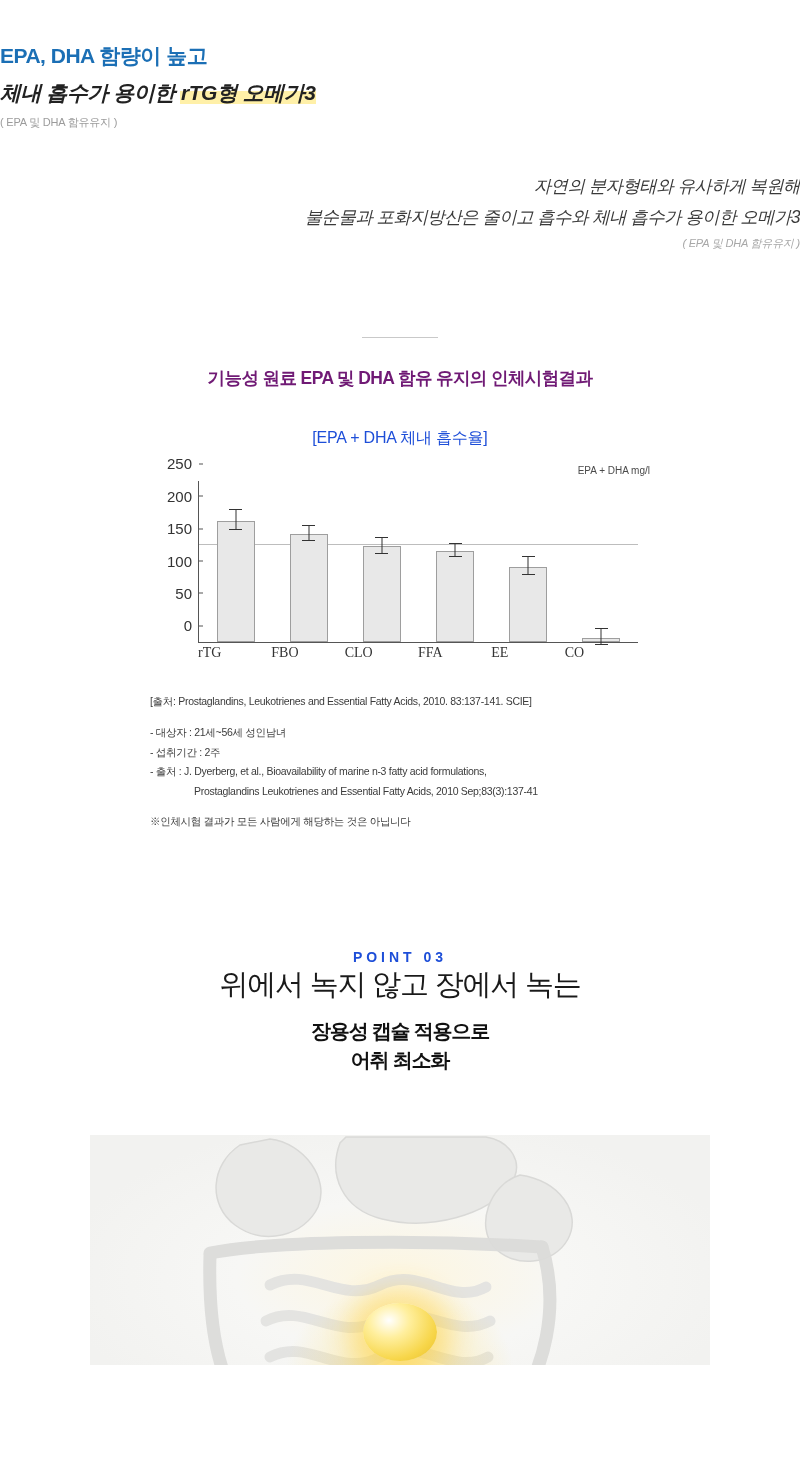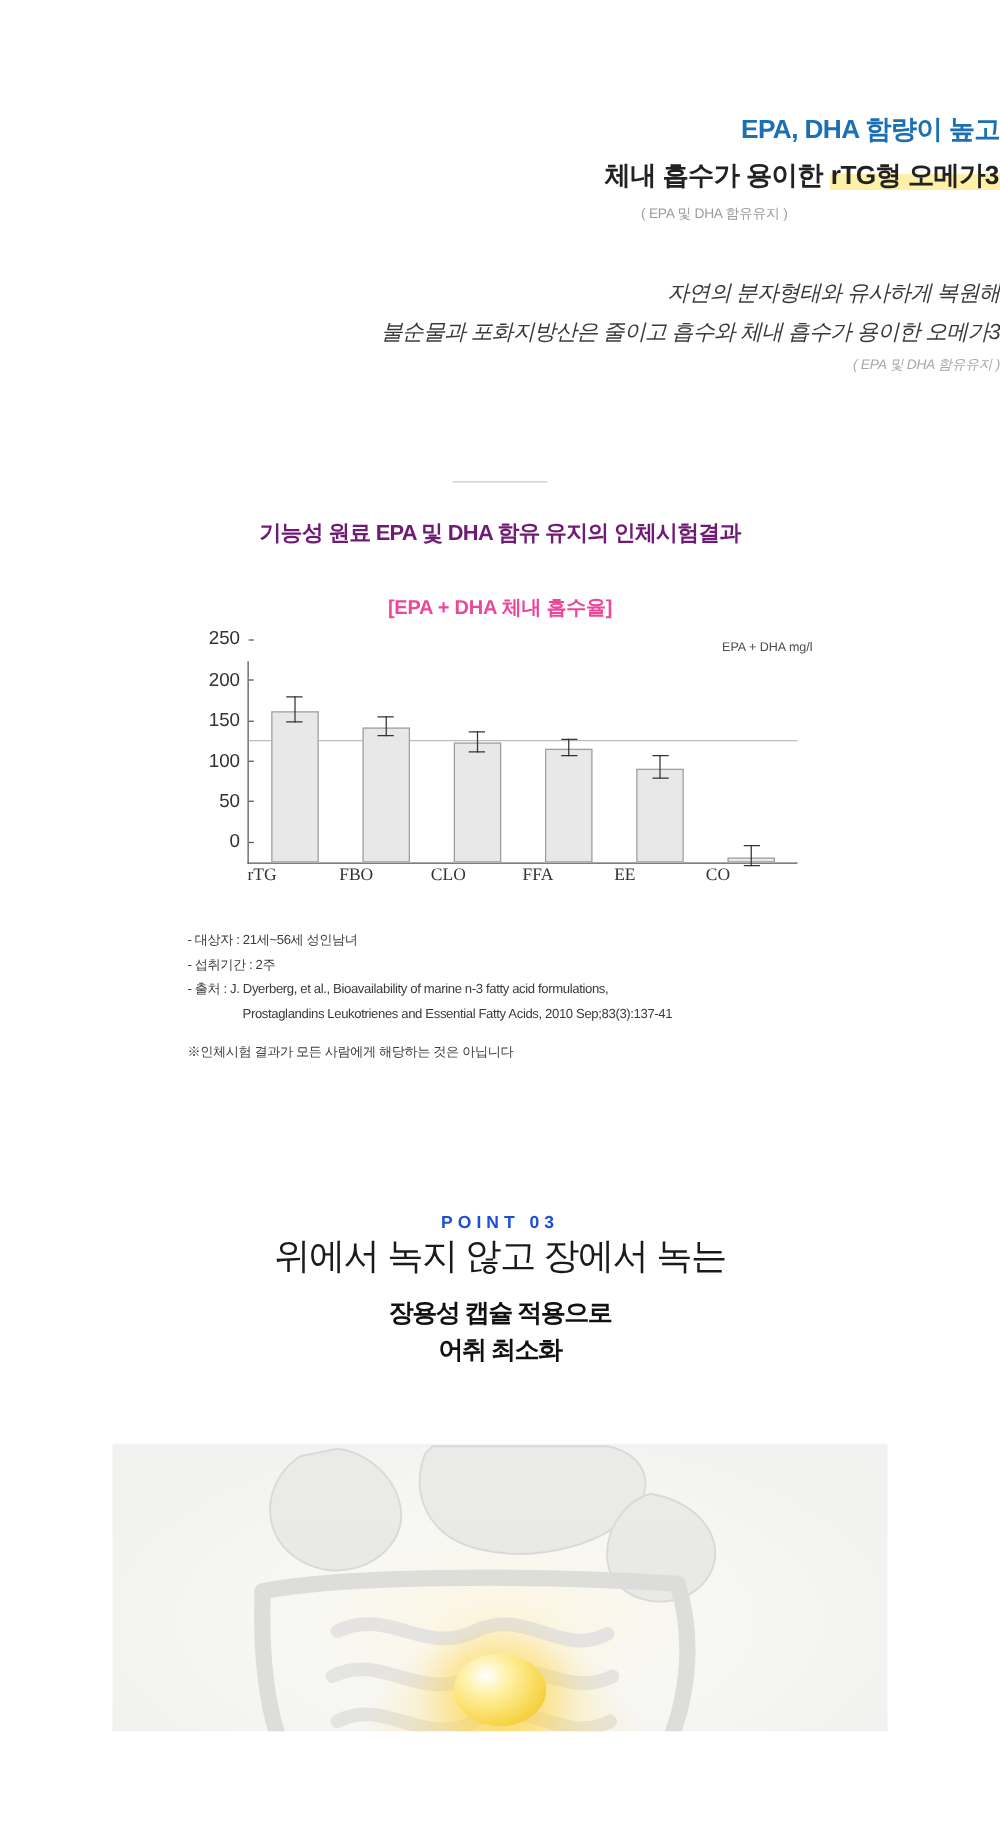--- a/index.html
+++ b/index.html
@@ -15,38 +15,38 @@
     position: relative;
     overflow: hidden;
   }
   .page {
     width: 800px;
     position: relative;
   }
 
   
   .headline {
-    text-align: right;
+    text-align: left;
     padding-top: 40px;
-    margin-top: 48px;
   }
   .headline .line1 {
     font-size: 21px;
     font-weight: bold;
     color: #1b6fb5;
     letter-spacing: -0.5px;
     line-height: 1.5;
   }
   .headline .line2 {
     font-size: 21px;
     font-weight: bold;
     color: #222;
     letter-spacing: -0.5px;
     line-height: 1.6;
     margin-top: 4px;
+    font-style: italic;
   }
   .headline .line2 .hl {
     background: linear-gradient(to top, #fff0a8 55%, transparent 55%);
     padding: 0 1px;
   }
   .headline .note {
     font-size: 11px;
     color: #9b9b9b;
     margin-top: 6px;
     letter-spacing: -0.2px;
@@ -86,22 +86,22 @@
     text-align: center;
     font-size: 17.5px;
     font-weight: bold;
     color: #701a75;
     letter-spacing: -0.6px;
     margin-top: 28px;
   }
   .chart-subtitle {
     text-align: center;
     font-size: 16px;
-    font-weight: bold;
-    color: #ec4899;
+    font-weight: normal;
+    color: #1d4ed8;
     letter-spacing: -0.2px;
     margin-top: 38px;
   }
 
   .chart-wrap {
     position: relative;
     width: 500px;
     margin: 18px auto 0 auto;
     height: 210px;
   }
@@ -361,20 +361,21 @@
         <div>rTG</div>
         <div>FBO</div>
         <div>CLO</div>
         <div>FFA</div>
         <div>EE</div>
         <div>CO</div>
       </div>
   </div>
 
   <div class="sources">
+    <div class="src-main">[출처: Prostaglandins, Leukotrienes and Essential Fatty Acids, 2010. 83:137-141. SCIE]</div>
     <div class="src-list" id="src-list">
         <div>- 대상자 : 21세~56세 성인남녀</div>
         <div>- 섭취기간 : 2주</div>
         <div>- 출처 : J. Dyerberg, et al., Bioavailability of marine n-3 fatty acid formulations,</div>
         <span class="indent">Prostaglandins Leukotrienes and Essential Fatty Acids, 2010 Sep;83(3):137-41</span>
       </div>
     <div class="src-caution">※인체시험 결과가 모든 사람에게 해당하는 것은 아닙니다</div>
   </div>
 
   <div class="point-label">POINT 03</div>

